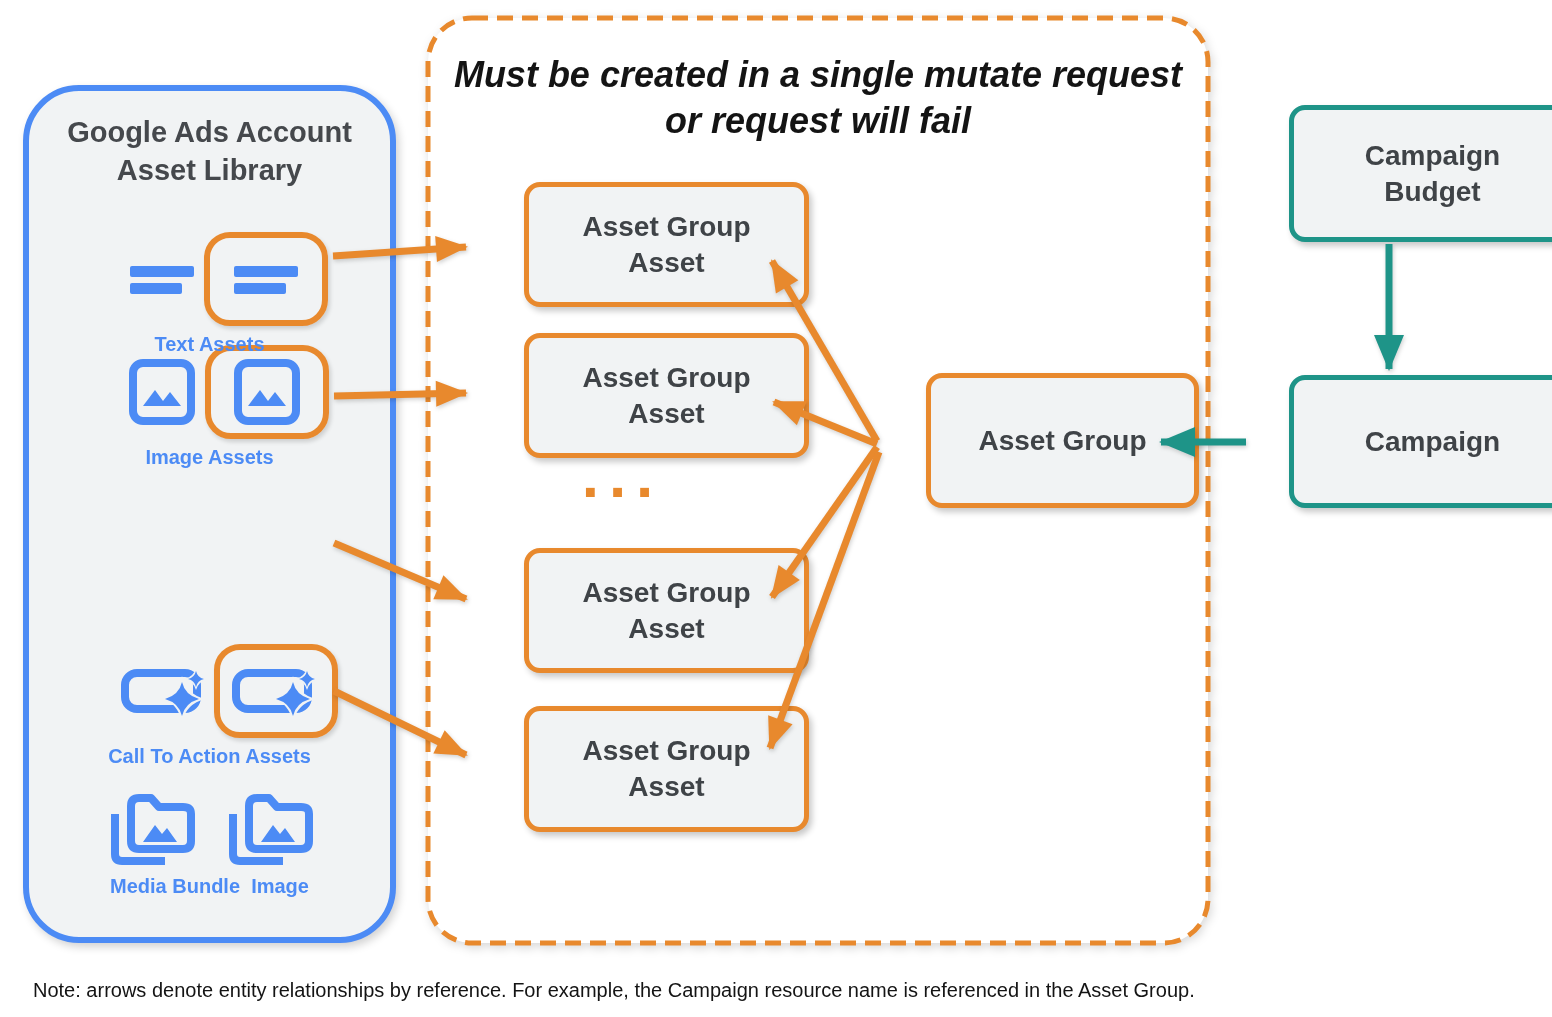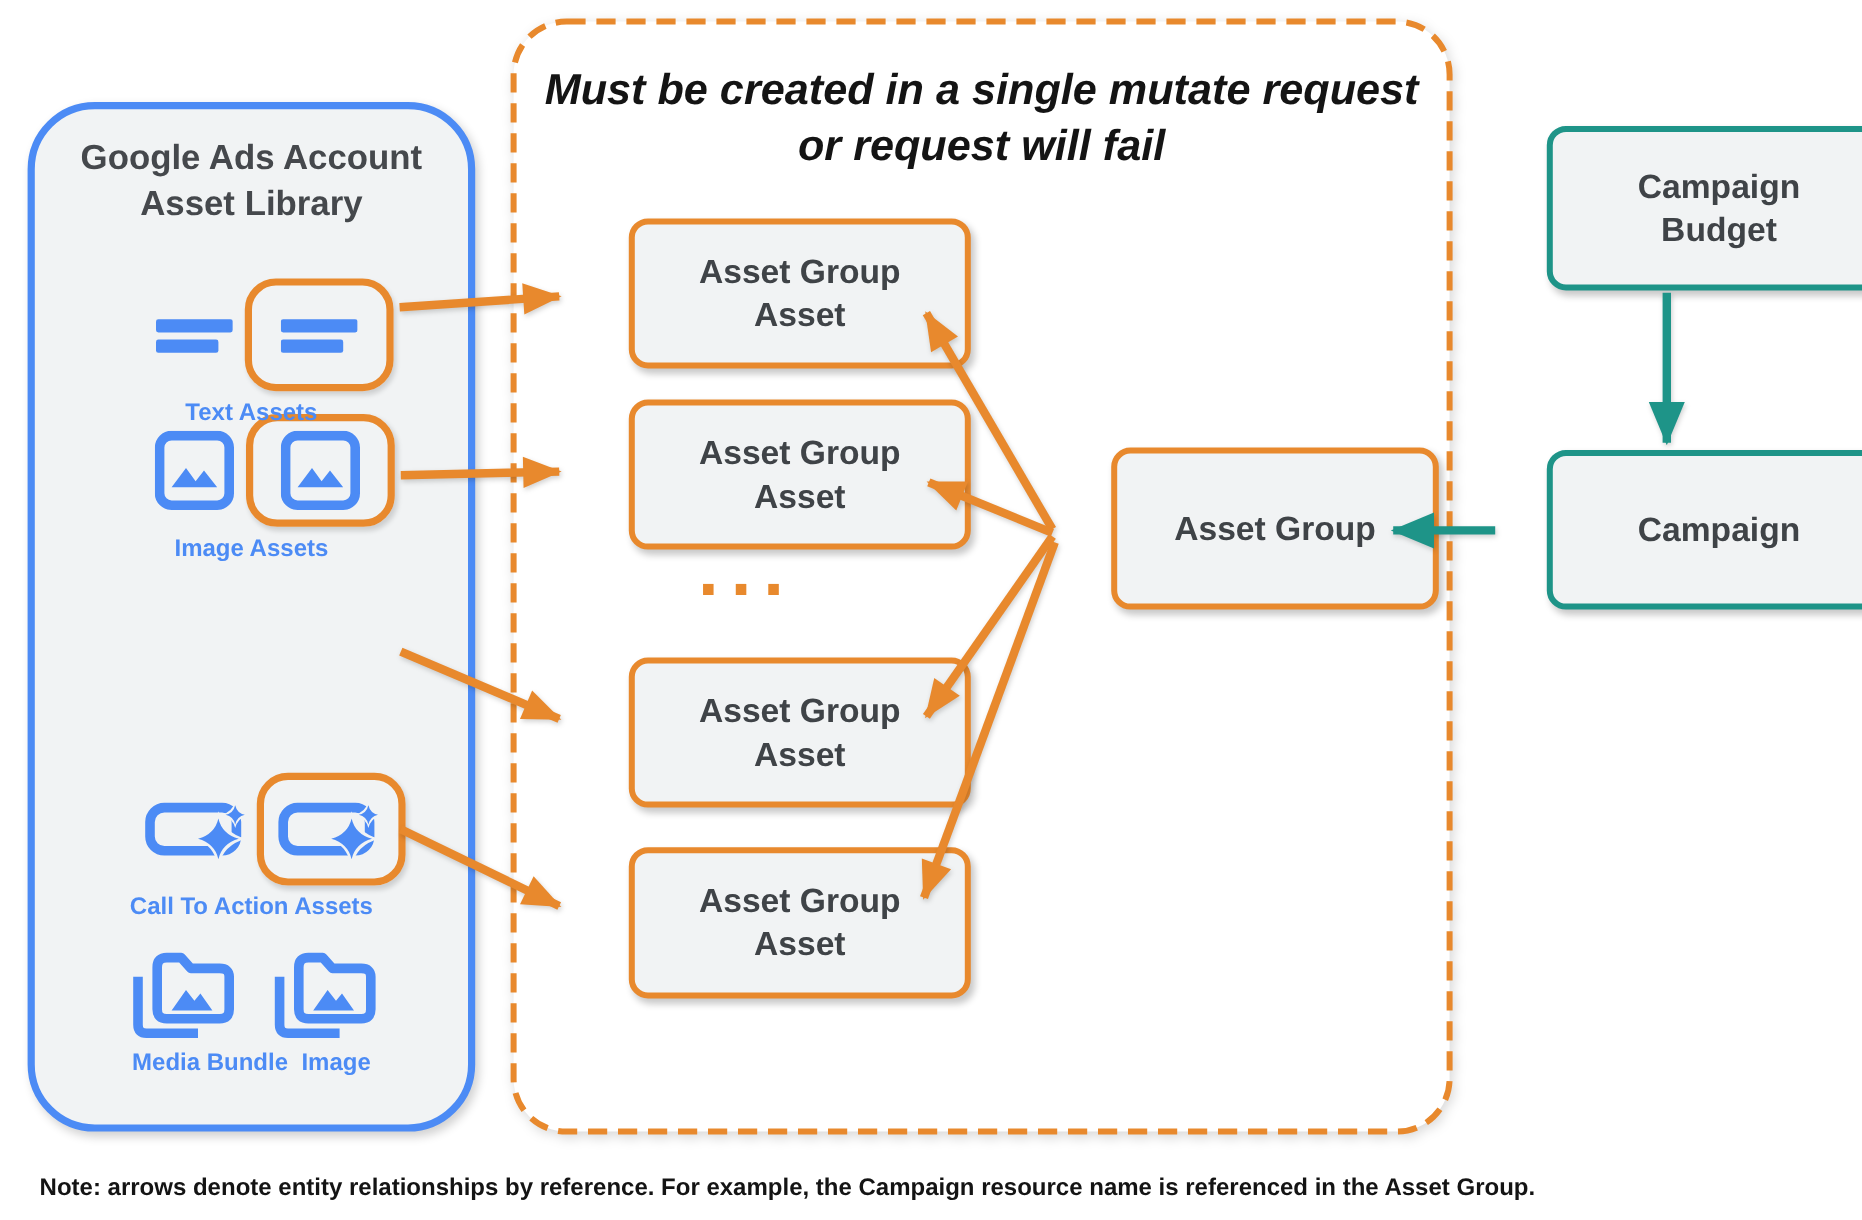--- a/index.html
+++ b/index.html
@@ -73,21 +73,21 @@
 
   
   #arrows{position:absolute;left:0;top:0;pointer-events:none;
     filter:drop-shadow(1px 2px 2px rgba(0,0,0,.18));}
   .o-line{stroke:var(--orange);stroke-width:7;fill:none;}
   .t-line{stroke:var(--teal);stroke-width:7;fill:none;}
 
   
   .page-note{
     position:absolute;left:33px;top:979px;width:1500px;
-    font-size:20px;font-weight:bold;color:var(--black);
+    font-size:20px;font-weight:normal;color:var(--black);
   }
 </style>
 </head>
 <body>
 
 <div id="canvas">
 
   <svg class="dash-svg" width="786" height="931">
     <rect x="3" y="3" width="780" height="925" rx="44" fill="#ffffff" style="stroke:var(--orange)" stroke-width="5" stroke-dasharray="16 9"></rect>
   </svg>

